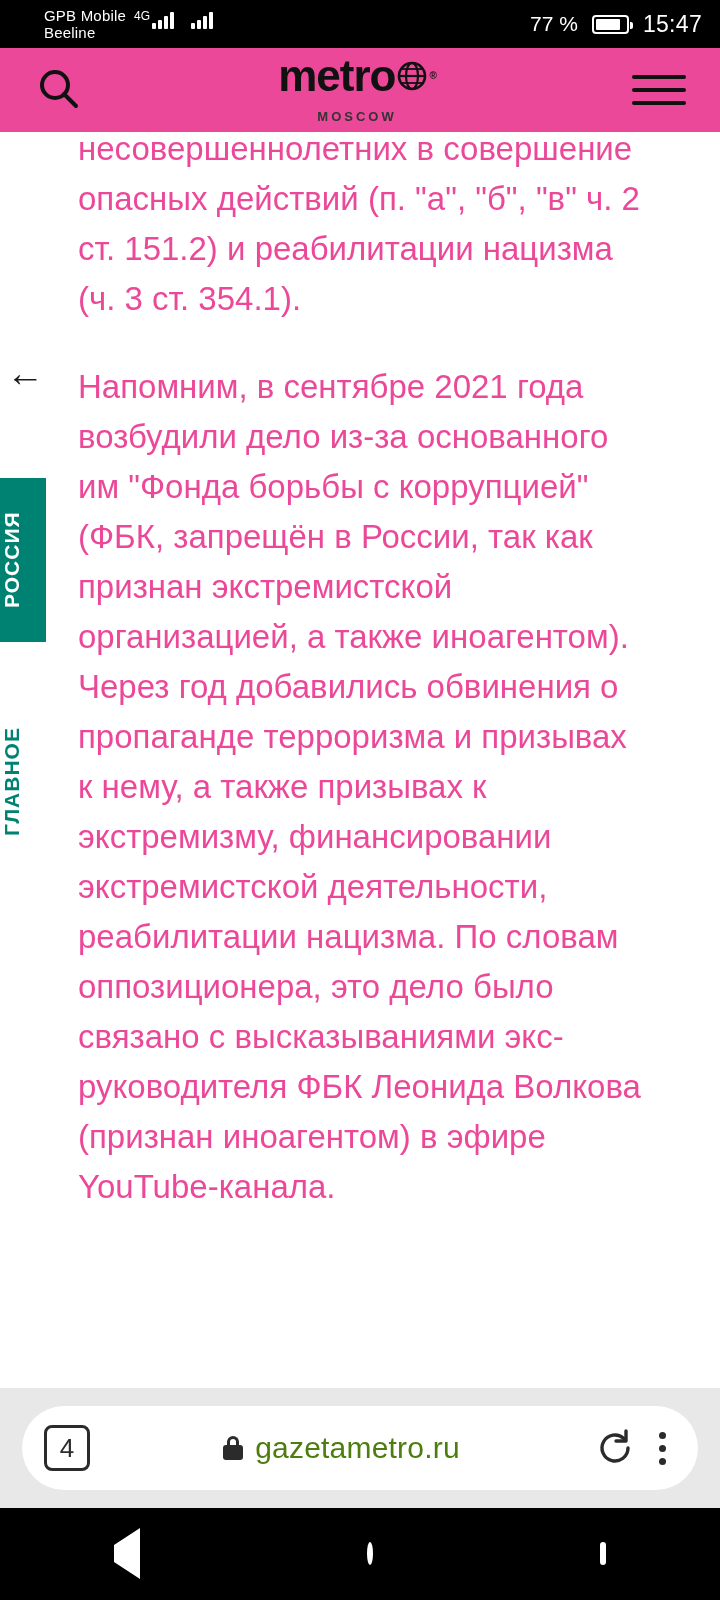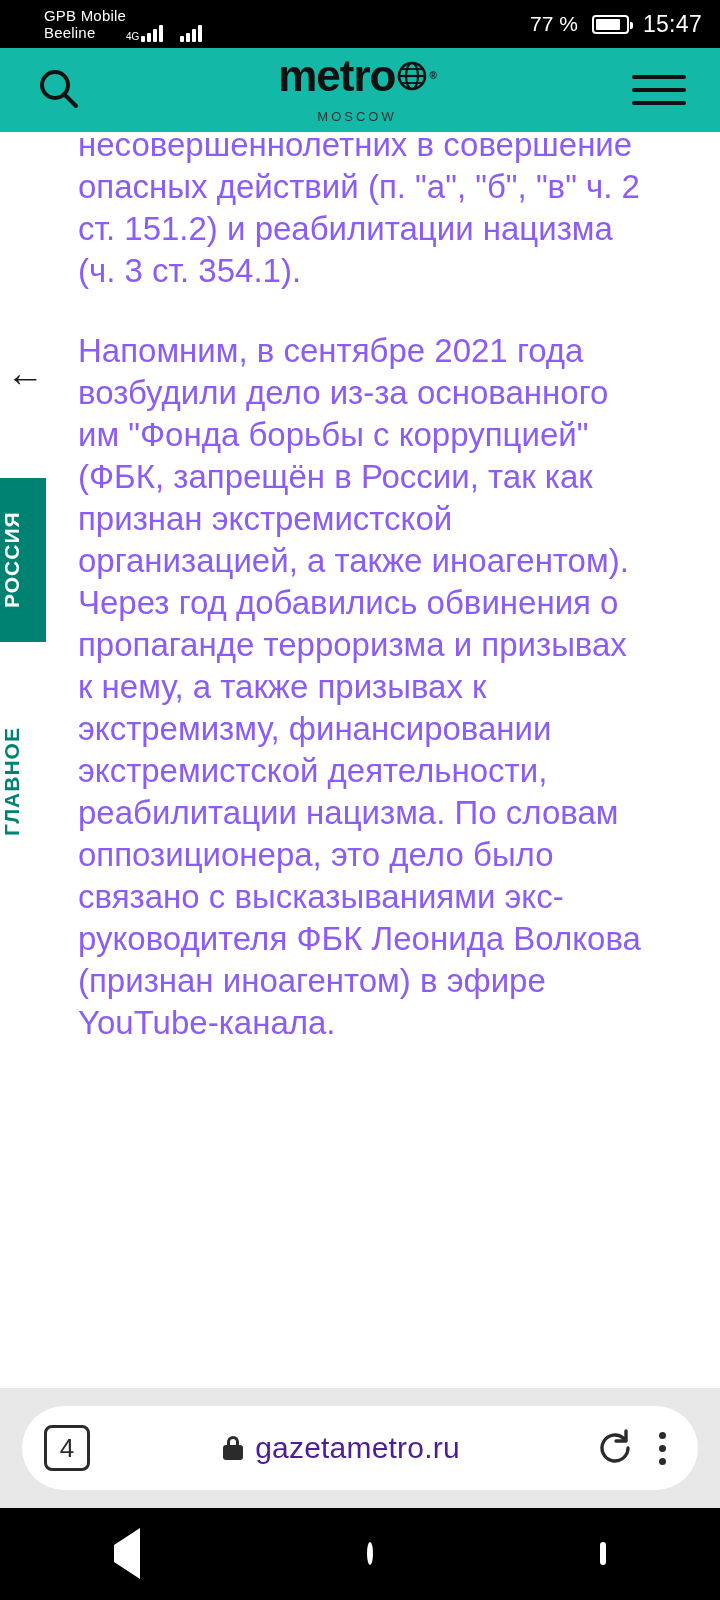--- a/index.html
+++ b/index.html
@@ -20,91 +20,91 @@
   .statusbar {
     height: 48px;
     background: #000000;
     color: #ffffff;
     display: flex;
     align-items: center;
     justify-content: space-between;
     padding: 0 18px 0 44px;
     flex: 0 0 48px;
   }
-  .sb-left { display: flex; align-items: flex-start; gap: 0; }
+  .sb-left { display: flex; align-items: flex-start; gap: 8px; }
   .carriers {
     display: flex; flex-direction: column;
     font-size: 15px; line-height: 17px;
     letter-spacing: 0.2px;
   }
   .sig-group { display: flex; align-items: flex-end; gap: 3px; padding-top: 4px; }
   .sig {
     display: flex; align-items: flex-end; gap: 2px; height: 18px;
   }
   .sig i { display: block; width: 4px; background: #ffffff; border-radius: 1px; }
   .sig i:nth-child(1) { height: 6px; }
   .sig i:nth-child(2) { height: 9px; }
   .sig i:nth-child(3) { height: 13px; }
   .sig i:nth-child(4) { height: 17px; }
-  .net-label { font-size: 10px; line-height: 11px; align-self: flex-start; margin-right: -1px; margin-top: 20px; }
+  .net-label { font-size: 12px; line-height: 11px; align-self: flex-start; margin-right: -1px; }
   .sb-right { display: flex; align-items: center; gap: 14px; font-size: 21px; }
   .battery {
     position: relative;
     width: 37px; height: 19px;
     border: 2px solid #ffffff;
     border-radius: 4px;
     display: flex; align-items: center;
   }
   .battery::after {
     content: ""; position: absolute; right: -6px; top: 5px;
     width: 3px; height: 7px; background: #ffffff; border-radius: 0 2px 2px 0;
   }
   .battery-fill { height: 11px; background: #ffffff; margin: 0 2px; border-radius: 1px; }
   .clock { font-size: 23px; letter-spacing: 0.3px; }
   .pct { font-size: 21px; }
 
   
   .site-header {
     height: 84px;
-    background: #14b8a6;
+    background: #ec4899;
     display: flex; align-items: center; justify-content: space-between;
     padding: 0 34px;
     flex: 0 0 84px;
     position: relative;
     z-index: 5;
   }
   .logo-wrap { display: flex; flex-direction: column; align-items: center; }
   .logo-main {
     font-size: 44px; font-weight: bold; letter-spacing: -1px;
     color: #111111; line-height: 40px;
     display: flex; align-items: center;
   }
   .globe {
     display: inline-block; width: 32px; height: 32px;
     margin-left: 1px; margin-top: -6px;
   }
   .logo-reg { font-size: 10px; vertical-align: super; margin-left: 1px; color: #111; }
   .logo-sub {
-    font-size: 13px; letter-spacing: 3px; color: #333333; margin-top: 13px;
+    font-size: 13px; letter-spacing: 3px; color: #333333; margin-top: 13px; font-weight: bold;
   }
   .hamburger { display: flex; flex-direction: column; gap: 9px; width: 54px; }
   .hamburger i { display: block; height: 4px; background: #111111; border-radius: 2px; }
 
   
   .content {
     flex: 1 1 auto;
     background: #ffffff;
     position: relative;
     overflow: hidden;
     padding: 0 76px 0 78px;
   }
   .content p {
     font-size: 33px;
-    line-height: 42px;
-    color: #8b5cf6;
+    line-height: 50px;
+    color: #ec4899;
     margin-bottom: 38px;
     font-family: "Liberation Sans", sans-serif;
   }
   .content p.first { margin-top: -8px; }
 
   
   .rail-back {
     position: absolute; left: 6px; top: 222px;
     font-size: 38px; color: #1b1b1b; line-height: 1;
   }
@@ -157,21 +157,21 @@
   .lock .body {
     position: absolute; bottom: 0; width: 20px; height: 15px;
     background: #2b2b2b; border-radius: 3px;
   }
   .lock .shackle {
     position: absolute; top: 0; left: 4px;
     width: 12px; height: 12px;
     border: 3px solid #2b2b2b; border-bottom: none;
     border-radius: 6px 6px 0 0;
   }
-  .url-text { font-size: 30px; color: #4c1d95; letter-spacing: 0.2px; }
+  .url-text { font-size: 30px; color: #4d7c0f; letter-spacing: 0.2px; }
   .reload { width: 44px; height: 44px; }
   .kebab { display: flex; flex-direction: column; gap: 6px; align-items: center; padding: 0 6px; }
   .kebab i { width: 7px; height: 7px; border-radius: 50%; background: #2b2b2b; display: block; }
 
   
   .navbar {
     flex: 0 0 92px;
     background: #000000;
     display: flex; align-items: center; justify-content: space-around;
   }

